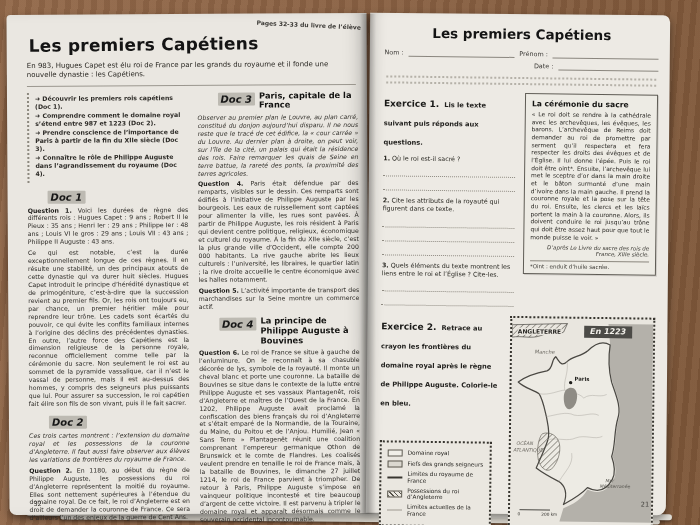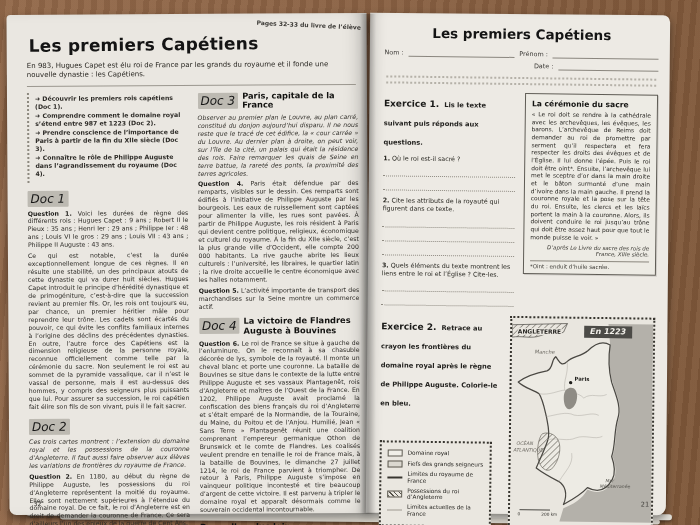--- a/index.html
+++ b/index.html
@@ -30,21 +30,21 @@
   .cols{display:flex;gap:10px;}
   .col{flex:1;min-width:0;}
   .body-text{font-size:6.2px;line-height:1.28;color:#2c2a26;text-align:justify;margin:0 0 3px;}
   .italic{font-style:italic;color:#34322d;}
   .q-label{font-weight:bold;color:#1c1b18;}
   .objectifs{border-left:2px dotted #8d897f;padding:1px 0 3px 6px;margin:2px 0 6px;}
   .obj-title{font-size:8.5px;font-weight:bold;color:#151513;margin-bottom:2px;}
   .obj-item{font-size:6.2px;font-weight:bold;color:#2d2b27;line-height:1.3;margin:1px 0;}
   .obj-item::before{content:"➜ ";font-weight:bold;}
   .doc-head{display:flex;align-items:flex-start;gap:4px;margin:7px 0 3px;}
-  .doc-tag{background:#bdbab2;color:#171717;font-weight:normal;font-style:italic;font-size:12px;padding:1px 3px;border-radius:1px;white-space:nowrap;margin-top:1px;}
+  .doc-tag{background:#bdbab2;color:#171717;font-weight:bold;font-style:italic;font-size:10px;padding:1px 3px;border-radius:1px;white-space:nowrap;margin-top:1px;margin-left:20px;}
   .doc-title{font-weight:bold;font-size:8.3px;color:#121210;line-height:1.15;}
   .further{margin-top:8px;}
   .further-title{font-size:8.5px;font-weight:bold;color:#111;border-bottom:2px dotted #8d897f;display:block;padding-bottom:2px;margin-bottom:3px;}
   .pageno{position:absolute;bottom:7px;font-size:6.5px;color:#3a3834;}
   .pn-left{left:24px;text-align:right;}
   .pn-right{right:16px;}
 
   
   .rp-inner{padding:10px 12px 6px 14px;box-sizing:border-box;height:100%;position:relative;transform:rotate(.2deg);}
   .rp-title{text-align:center;font-size:13.5px;font-weight:bold;color:#141414;margin:2px 0 8px;}
@@ -119,21 +119,21 @@
       <div class="doc-head" style="margin-top:2px;">
         <span class="doc-tag">Doc 3</span>
         <span class="doc-title">Paris, capitale de la France</span>
       </div>
       <p class="body-text italic">Observer au premier plan le Louvre, au plan carré, constitué du donjon aujourd’hui disparu. Il ne nous reste que le tracé de cet édifice, la « cour carrée » du Louvre. Au dernier plan à droite, on peut voir, sur l’île de la cité, un palais qui était la résidence des rois. Faire remarquer les quais de Seine en terre battue, la rareté des ponts, la proximité des terres agricoles.</p>
       <p class="body-text"><span class="q-label">Question 4.</span> <span>Paris était défendue par des remparts, visibles sur le dessin. Ces remparts sont édifiés à l’initiative de Philippe Auguste par les bourgeois. Les eaux de ruissellement sont captées pour alimenter la ville, les rues sont pavées. À partir de Philippe Auguste, les rois résident à Paris qui devient centre politique, religieux, économique et culturel du royaume. À la fin du XIIe siècle, c’est la plus grande ville d’Occident, elle compte 200 000 habitants. La rive gauche abrite les lieux culturels : l’université, les libraires, le quartier latin ; la rive droite accueille le centre économique avec les halles notamment.</span></p>
       <p class="body-text"><span class="q-label">Question 5.</span> <span>L’activité importante de transport des marchandises sur la Seine montre un commerce actif.</span></p>
 
       <div class="doc-head">
         <span class="doc-tag">Doc 4</span>
-        <span class="doc-title">La victoire de Flandres Auguste à Bouvines</span>
+        <span class="doc-title">La principe de Philippe Auguste à Bouvines</span>
       </div>
       <p class="body-text"><span class="q-label">Question 6.</span> <span>Le roi de France se situe à gauche de l’enluminure. On le reconnaît à sa chasuble décorée de lys, symbole de la royauté. Il monte un cheval blanc et porte une couronne. La bataille de Bouvines se situe dans le contexte de la lutte entre Philippe Auguste et ses vassaux Plantagenêt, rois d’Angleterre et maîtres de l’Ouest de la France. En 1202, Philippe Auguste avait proclamé la confiscation des biens français du roi d’Angleterre et s’était emparé de la Normandie, de la Touraine, du Maine, du Poitou et de l’Anjou. Humilié, Jean « Sans Terre » Plantagenêt réunit une coalition comprenant l’empereur germanique Othon de Brunswick et le comte de Flandres. Les coalisés veulent prendre en tenaille le roi de France mais, à la bataille de Bouvines, le dimanche 27 juillet 1214, le roi de France parvient à triompher. De retour à Paris, Philippe Auguste s’impose en vainqueur politique incontesté et tire beaucoup d’argent de cette victoire. Il est parvenu à tripler le domaine royal et apparaît désormais comme le souverain occidental incontournable.</span></p>
 
       <div class="further">
         <span class="further-title">Pour aller plus loin</span>
 
       </div>
     </div>
   </div>
 

